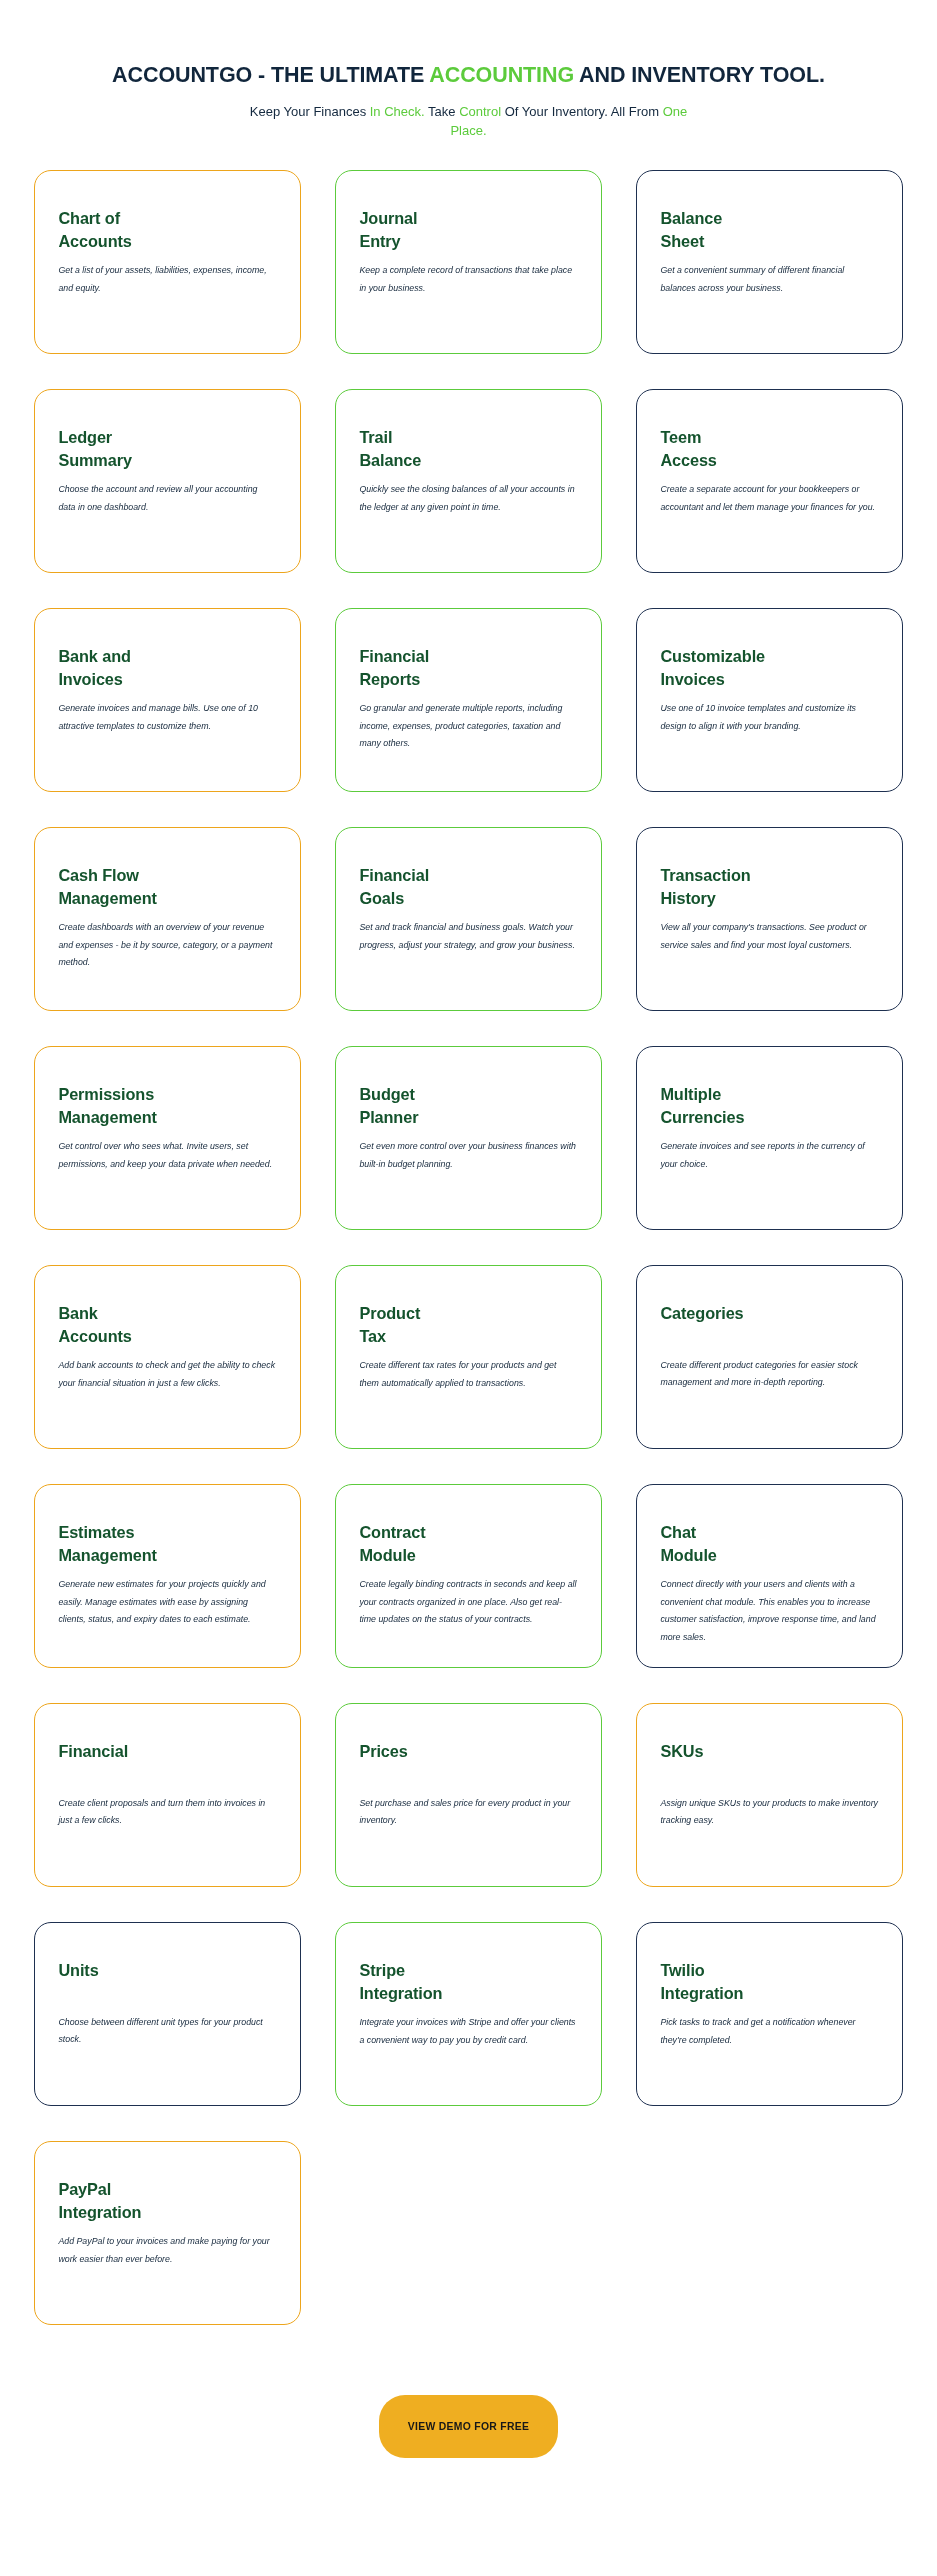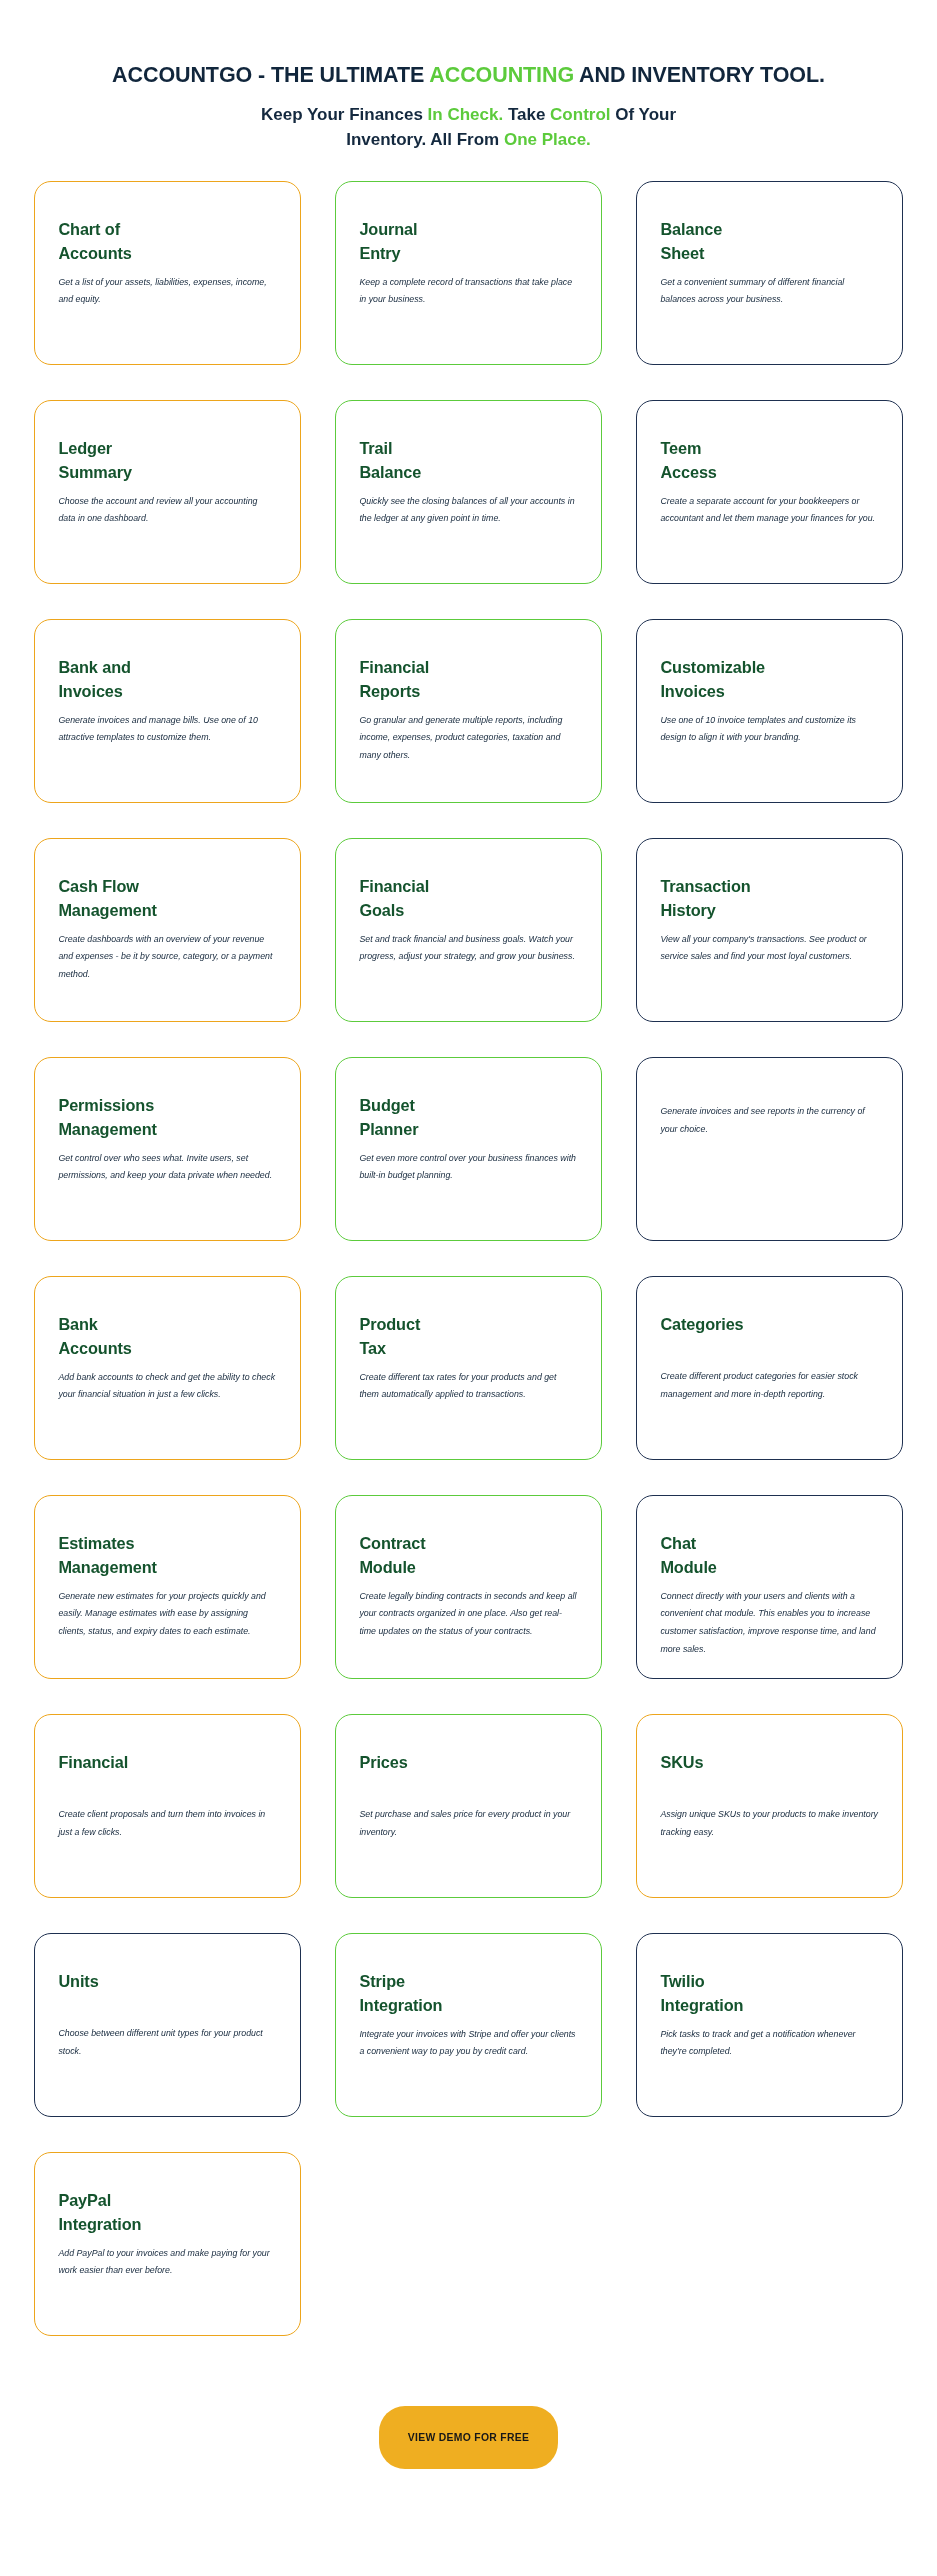--- a/index.html
+++ b/index.html
@@ -38,22 +38,22 @@
     font-family: "Liberation Sans", sans-serif;
   }
 
   .main-heading .accent {
     color: #5CCB3C;
   }
 
   .sub-heading {
     margin: 14.3px auto 0;
     width: 456px;
-    font-size: 17px;
-    font-weight: 700;
+    font-size: 13px;
+    font-weight: 400;
     line-height: 1.45;
     color: #14293f;
   }
 
   .sub-heading .accent {
     color: #5CCB3C;
   }
 
   
   .card-grid {
@@ -201,20 +201,22 @@
         <div class="card-title">Permissions
 Management</div>
         <div class="card-desc">Get control over who sees what. Invite users, set permissions, and keep your data private when needed.</div>
       </div>
       <div class="feature-card border-green">
         <div class="card-title">Budget
 Planner</div>
         <div class="card-desc">Get even more control over your business finances with built-in budget planning.</div>
       </div>
       <div class="feature-card border-navy">
+        <div class="card-title">Multiple
+Currencies</div>
         <div class="card-desc">Generate invoices and see reports in the currency of your choice.</div>
       </div>
       <div class="feature-card border-orange">
         <div class="card-title">Bank
 Accounts</div>
         <div class="card-desc">Add bank accounts to check and get the ability to check your financial situation in just a few clicks.</div>
       </div>
       <div class="feature-card border-green">
         <div class="card-title">Product
 Tax</div>

